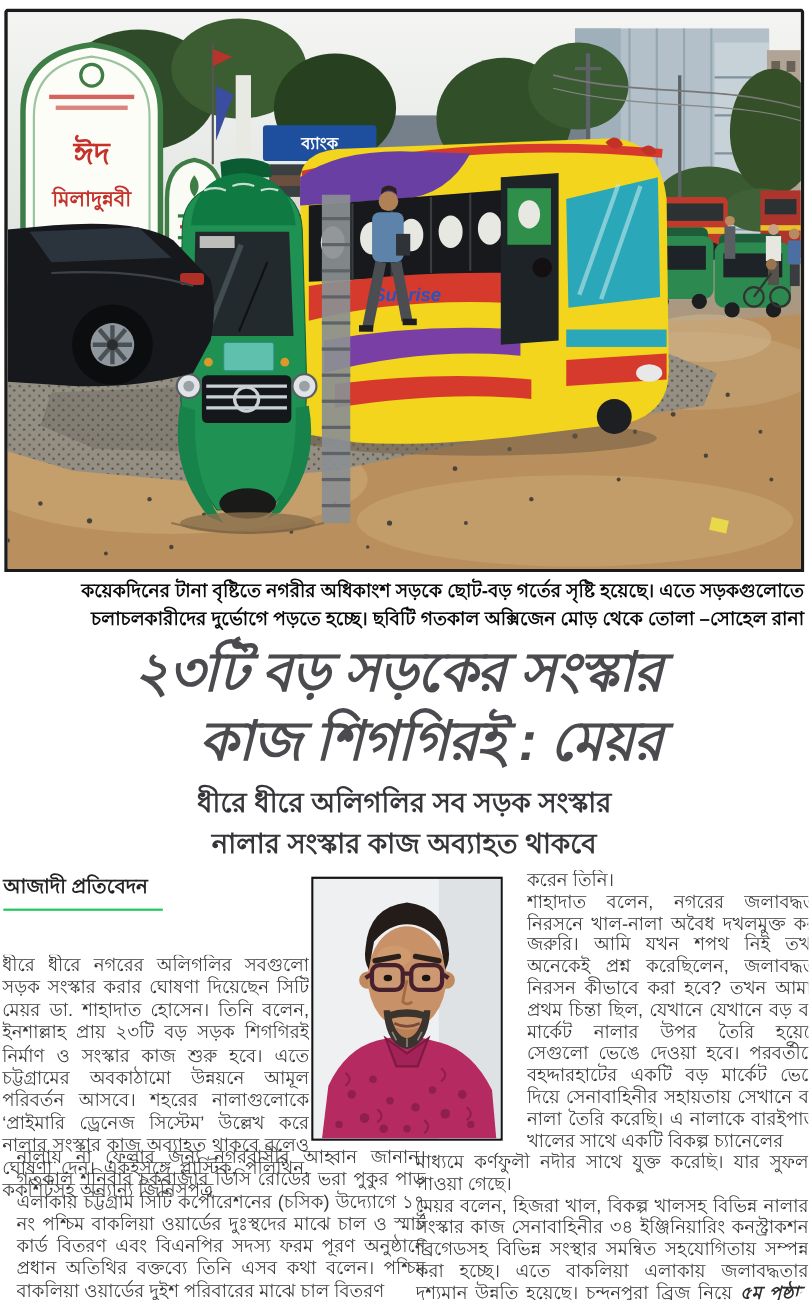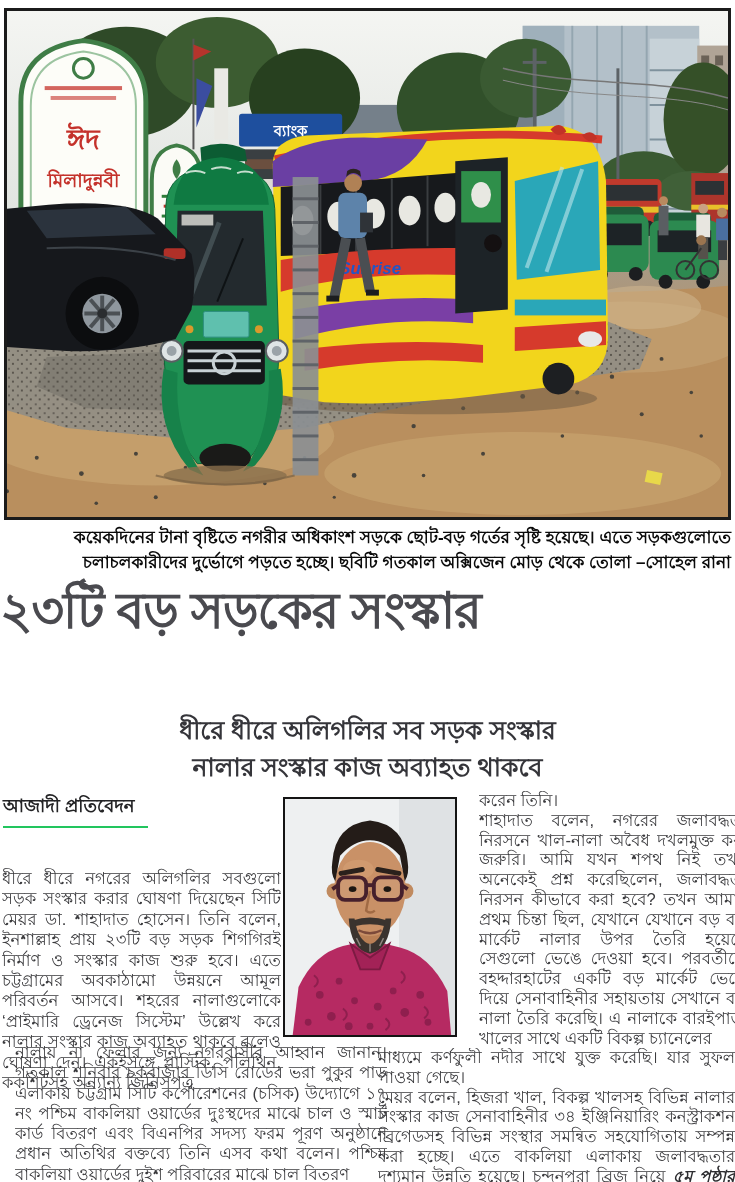--- a/index.html
+++ b/index.html
@@ -1,24 +1,24 @@
 <!DOCTYPE html>
 <html><head>
 <meta charset="utf-8">
 <style>
   html,body{margin:0;padding:0;background:#ffffff;}
   .page{position:relative;width:735px;height:1182px;background:#fff;overflow:hidden;
-        font-family:"Liberation Sans","DejaVu Sans",sans-serif;}
+        font-family:"Liberation Sans","DejaVu Sans",sans-serif;border-radius:23px;}
   .photo-frame{position:absolute;left:4px;top:8px;width:727px;height:512px;
         border:3px solid #1b1b1b;box-sizing:border-box;background:#cfd3d1;}
   .photo-frame svg{display:block;width:100%;height:100%;}
   .caption{position:absolute;left:5px;top:525px;width:726px;font-size:17px;font-weight:700;
         color:#0a0a0a;line-height:25px;text-align:right;}
-  .headline{position:absolute;left:0;top:580px;width:602px;text-align:left;
-        font-size:50px;line-height:63px;font-weight:700;color:#4a4a4f;letter-spacing:-1px;}
+  .headline{position:absolute;left:0;top:580px;width:602px;text-align:right;
+        font-size:50px;line-height:63px;font-weight:700;color:#4a4a4f;letter-spacing:-1px;font-style:italic;}
   .subhead{position:absolute;left:0;top:712px;width:735px;text-align:center;
         font-size:25px;line-height:37px;font-weight:700;color:#35353a;}
   .byline{position:absolute;left:3px;top:792px;font-size:18px;font-weight:700;color:#232325;
         border-bottom:2px solid #22c55e;padding:0 14px 3px 0;}
   .body-text{position:absolute;font-size:16.5px;line-height:20.4px;color:#3a3a3d;
         text-align:justify;overflow:hidden;}
   .body-text p{margin:0;}
   .col1-top{left:2px;top:868px;width:279px;height:222px;}
   .col1-bottom{left:15px;top:1042px;width:372px;height:140px;line-height:20.3px;}
   .col2-top{left:479px;top:791px;width:268px;height:260px;line-height:19.8px;}
@@ -410,20 +410,21 @@
         <rect x="158" y="240" width="22" height="11" rx="3" fill="#b03028"></rect>
         <path d="M40,240 Q120,236 170,252" stroke="#3c4248" stroke-width="2" fill="none"></path>
       </g>
     </svg>
   </div>
 
   <div class="caption">কয়েকদিনের টানা বৃষ্টিতে নগরীর অধিকাংশ সড়কে  ছোট-বড় গর্তের সৃষ্টি হয়েছে। এতে সড়কগুলোতে চলাচলকারীদের দুর্ভোগে পড়তে হচ্ছে। ছবিটি গতকাল অক্সিজেন মোড় থেকে তোলা –সোহেল রানা</div>
 
   <div class="headline">
     <div>২৩টি বড় সড়কের সংস্কার</div>
+    <div>কাজ শিগগিরই : মেয়র</div>
   </div>
 
   <div class="subhead">
     <div>ধীরে ধীরে অলিগলির সব সড়ক সংস্কার</div>
     <div>নালার সংস্কার কাজ অব্যাহত থাকবে</div>
   </div>
 
   <div class="byline">আজাদী প্রতিবেদন</div>
 
   <div class="body-text col1-top">ধীরে ধীরে নগরের অলিগলির সবগুলো সড়ক সংস্কার করার ঘোষণা দিয়েছেন সিটি মেয়র ডা. শাহাদাত হোসেন। তিনি বলেন, ইনশাল্লাহ প্রায় ২৩টি বড় সড়ক শিগগিরই নির্মাণ ও সংস্কার কাজ শুরু হবে। এতে চট্টগ্রামের অবকাঠামো উন্নয়নে আমূল পরিবর্তন আসবে। শহরের নালাগুলোকে ‘প্রাইমারি ড্রেনেজ সিস্টেম’ উল্লেখ করে নালার সংস্কার কাজ অব্যাহত থাকবে বলেও ঘোষণা দেন। একইসঙ্গে প্লাস্টিক, পলিথিন, ককশিটসহ অন্যান্য জিনিসপত্র</div>

